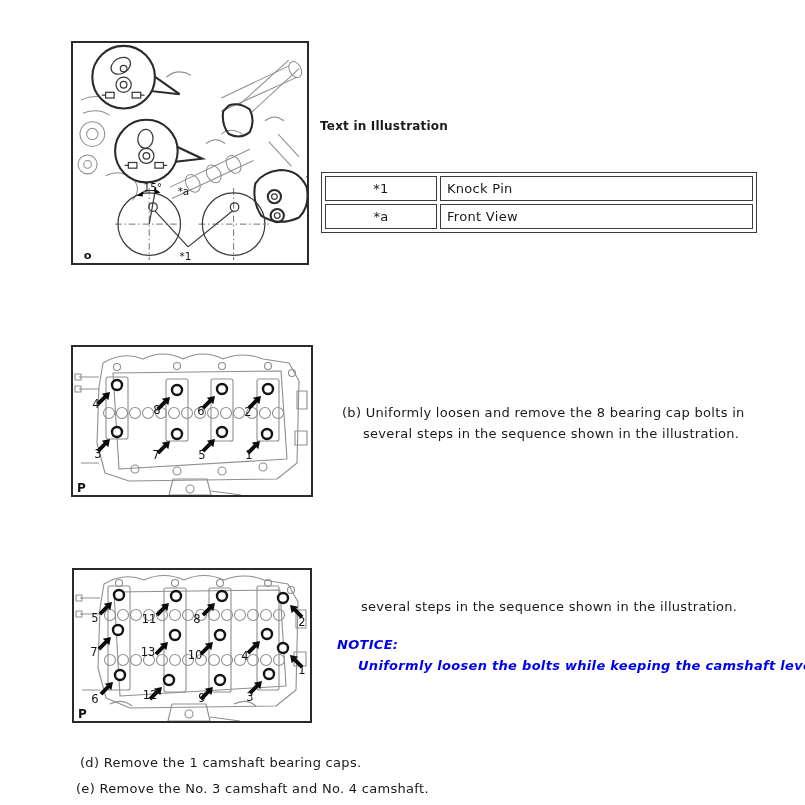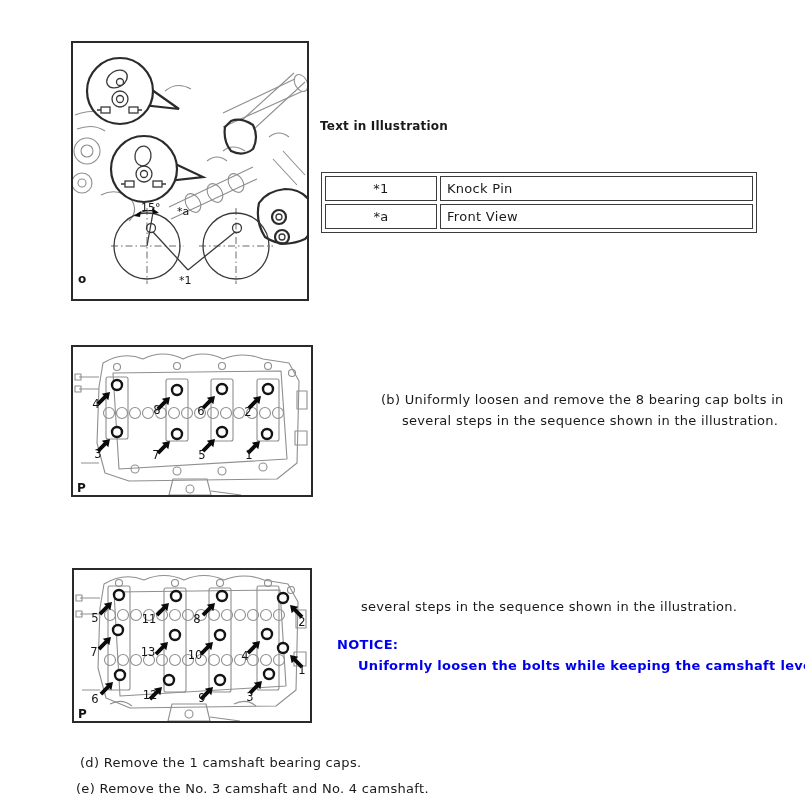--- a/index.html
+++ b/index.html
@@ -18,40 +18,40 @@
   table.legend{
     border-collapse:separate;border-spacing:3px;
     border:1px solid #3c3c3c;background:#fff;width:436px;
   }
   table.legend td{
     border:1px solid #3c3c3c;height:21px;font-size:13px;letter-spacing:0.3px;
     padding:1px 6px;vertical-align:middle;
   }
   table.legend td.k{width:98px;text-align:center;}
   
-  .notice{font-size:13px;font-weight:bold;letter-spacing:0.3px;white-space:nowrap;}
+  .notice{font-size:13px;font-weight:bold;letter-spacing:0.3px;white-space:nowrap;font-style:italic;}
   
   .fig{box-sizing:border-box;border:2px solid #2a2a2a;background:#fff;}
   .fig svg{display:block;width:100%;height:100%;}
   .art{stroke:#8f8f8f;fill:none;stroke-width:1.1;stroke-linejoin:round;}
   .artf{stroke:#8f8f8f;fill:#fff;stroke-width:1.1;}
   .bold{stroke:#2b2b2b;fill:none;stroke-width:2.2;stroke-linejoin:round;}
   .boldf{stroke:#2b2b2b;fill:#fff;stroke-width:2.2;}
   .fv{stroke:#3a3a3a;fill:none;stroke-width:1.3;}
   .dashdot{stroke:#5a5a5a;fill:none;stroke-width:0.9;stroke-dasharray:7 3 1.5 3;}
   .bolt{fill:#fff;stroke:#141414;stroke-width:2.4;}
   .arrow{fill:#0a0a0a;stroke:none;}
   .numlbl{font-family:"DejaVu Sans",sans-serif;font-size:11.5px;fill:#141414;text-anchor:middle;}
   .cornerlbl{font-family:"DejaVu Sans",sans-serif;font-size:12px;font-weight:bold;fill:#141414;}
   .ann{font-family:"DejaVu Sans",sans-serif;font-size:11px;fill:#141414;}
 </style>
 </head>
 <body>
 
-<div class="fig abs" style="left:71px;top:41px;width:238px;height:260px;">
+<div class="fig abs" style="left:71px;top:41px;width:238px;height:224px;">
   <svg viewBox="0 0 234 232">
 
     <g>
       <path class="art" d="M150,58 L226,22 M150,72 L230,36"></path>
       <ellipse class="artf" cx="228" cy="28" rx="6" ry="9" transform="rotate(-28 228 28)"></ellipse>
       <path class="art" d="M168,66 L221,18 M181,74 L232,27"></path>
       <path class="art" d="M96,152 L180,112 M98,164 L184,124"></path>
       <ellipse class="art" cx="120" cy="148" rx="7" ry="10" transform="rotate(-30 120 148)"></ellipse>
       <ellipse class="art" cx="142" cy="138" rx="7" ry="10" transform="rotate(-30 142 138)"></ellipse>
       <ellipse class="art" cx="163" cy="128" rx="7" ry="10" transform="rotate(-30 163 128)"></ellipse>
@@ -222,21 +222,21 @@
         <g>
           <polygon class="arrow" points="187.0,94.0 185.3,102.2 183.4,100.3 176.3,107.4 173.6,104.7 180.7,97.6 178.8,95.7"></polygon>
           <circle class="bolt" cx="194" cy="87" r="5"></circle>
           <text class="numlbl" x="176" y="112">1</text>
         </g>
       </g>
     <text class="cornerlbl" x="4" y="145">P</text>
   </svg>
 </div>
 
-<div class="step abs" style="left:342px;top:389px;margin-left:39px;">
+<div class="step abs" style="left:342px;top:402px;">
   <div><span>(b)</span> <span>Uniformly loosen and remove the 8 bearing cap bolts in</span></div>
   <div class="cont">several steps in the sequence shown in the illustration.</div>
 </div>
 
 <div class="fig abs" style="left:72px;top:568px;width:240px;height:155px;">
   <svg id="fig3svg" viewBox="0 0 236 151">
     <g>
       <path class="art" d="M30,14 Q50,2 70,10 Q90,1 110,10 Q130,1 150,10 Q170,2 190,10 L214,14 L224,32 L222,120 L202,136 L56,138 L32,128 L24,98 L26,38 Z"></path>
       <path class="art" d="M40,22 L206,20 L212,116 L46,126 Z"></path>
       <rect class="art" x="34" y="16" width="22" height="104" rx="2"></rect>

